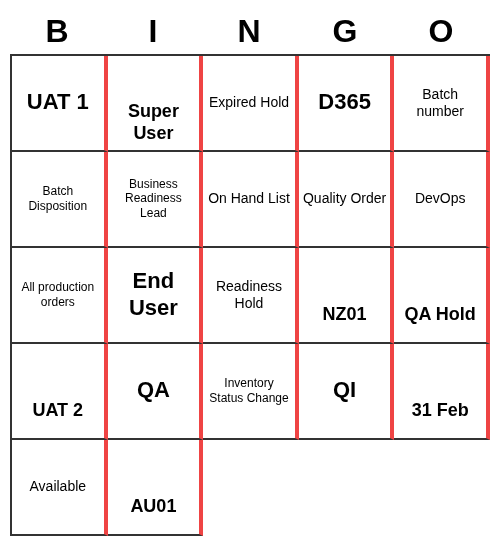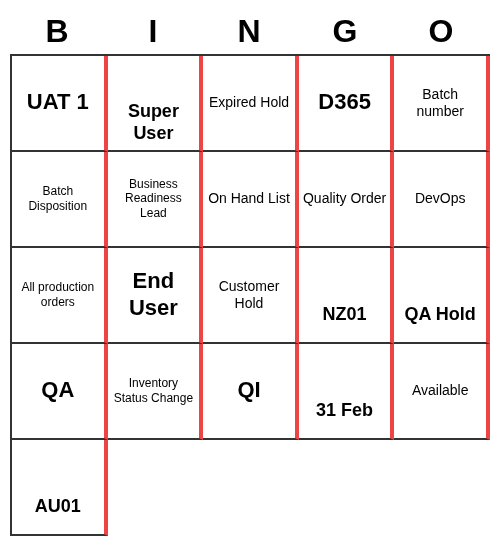--- a/index.html
+++ b/index.html
@@ -105,27 +105,30 @@
       <div class="bingo-cell">
         <span class="cell-text size-md">DevOps</span>
       </div>
       <div class="bingo-cell">
         <span class="cell-text size-sm">All production orders</span>
       </div>
       <div class="bingo-cell">
         <span class="cell-text size-xl">End User</span>
       </div>
       <div class="bingo-cell">
-        <span class="cell-text size-md">Customer Hold</span>
+        <span class="cell-text size-md">Readiness Hold</span>
       </div>
       <div class="bingo-cell">
         <span class="cell-text size-lg">NZ01</span>
       </div>
       <div class="bingo-cell">
         <span class="cell-text size-lg">QA Hold</span>
+      </div>
+      <div class="bingo-cell">
+        <span class="cell-text size-lg">UAT 2</span>
       </div>
       <div class="bingo-cell">
         <span class="cell-text size-xl">QA</span>
       </div>
       <div class="bingo-cell">
         <span class="cell-text size-sm">Inventory Status Change</span>
       </div>
       <div class="bingo-cell">
         <span class="cell-text size-xl">QI</span>
       </div>

